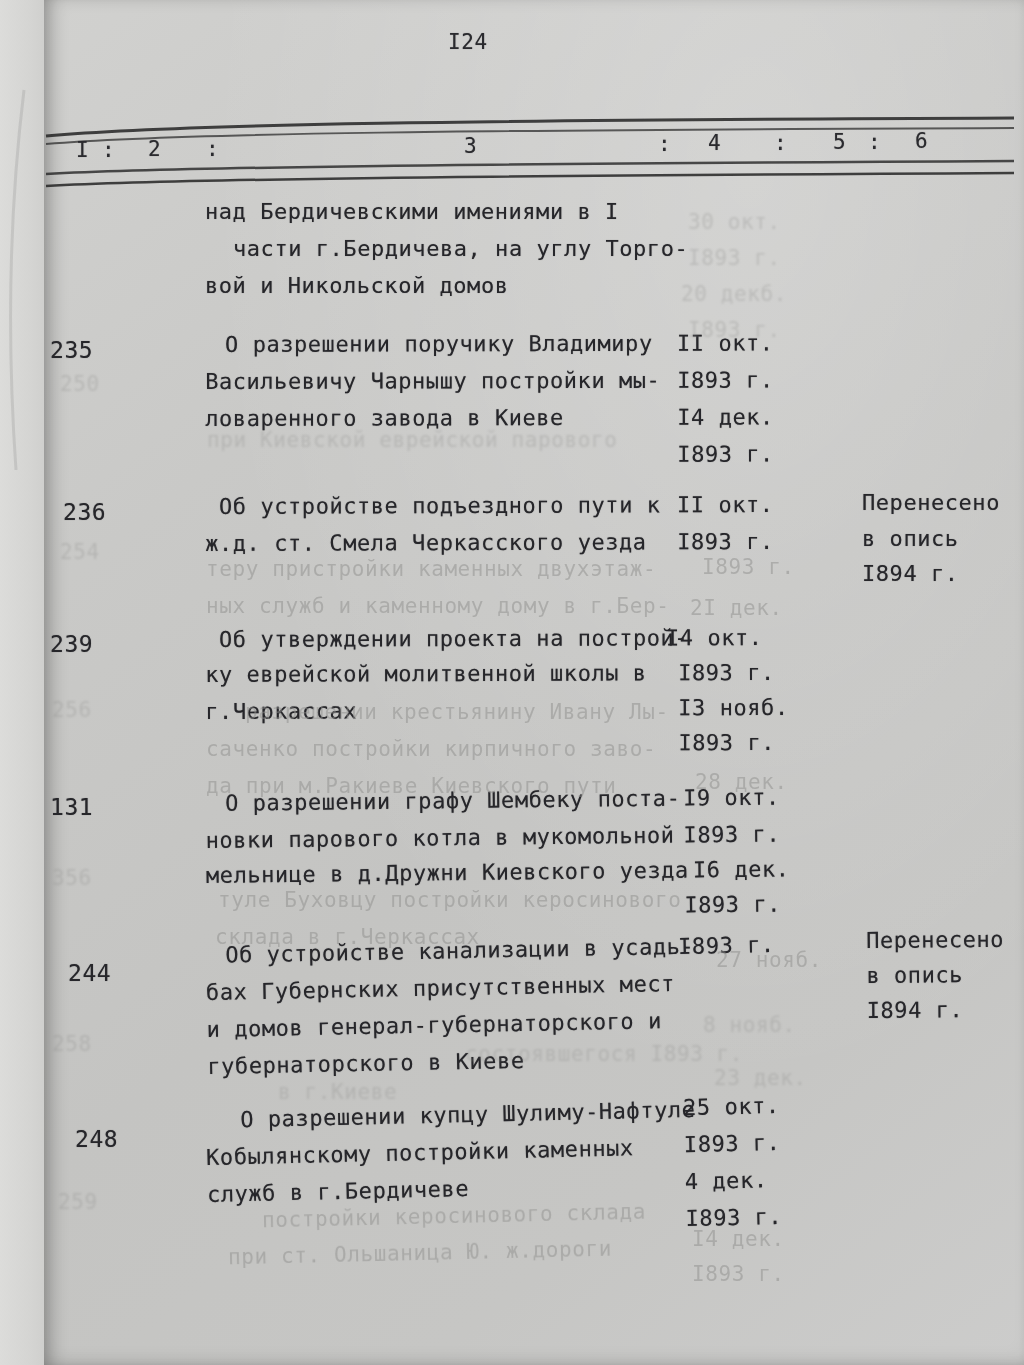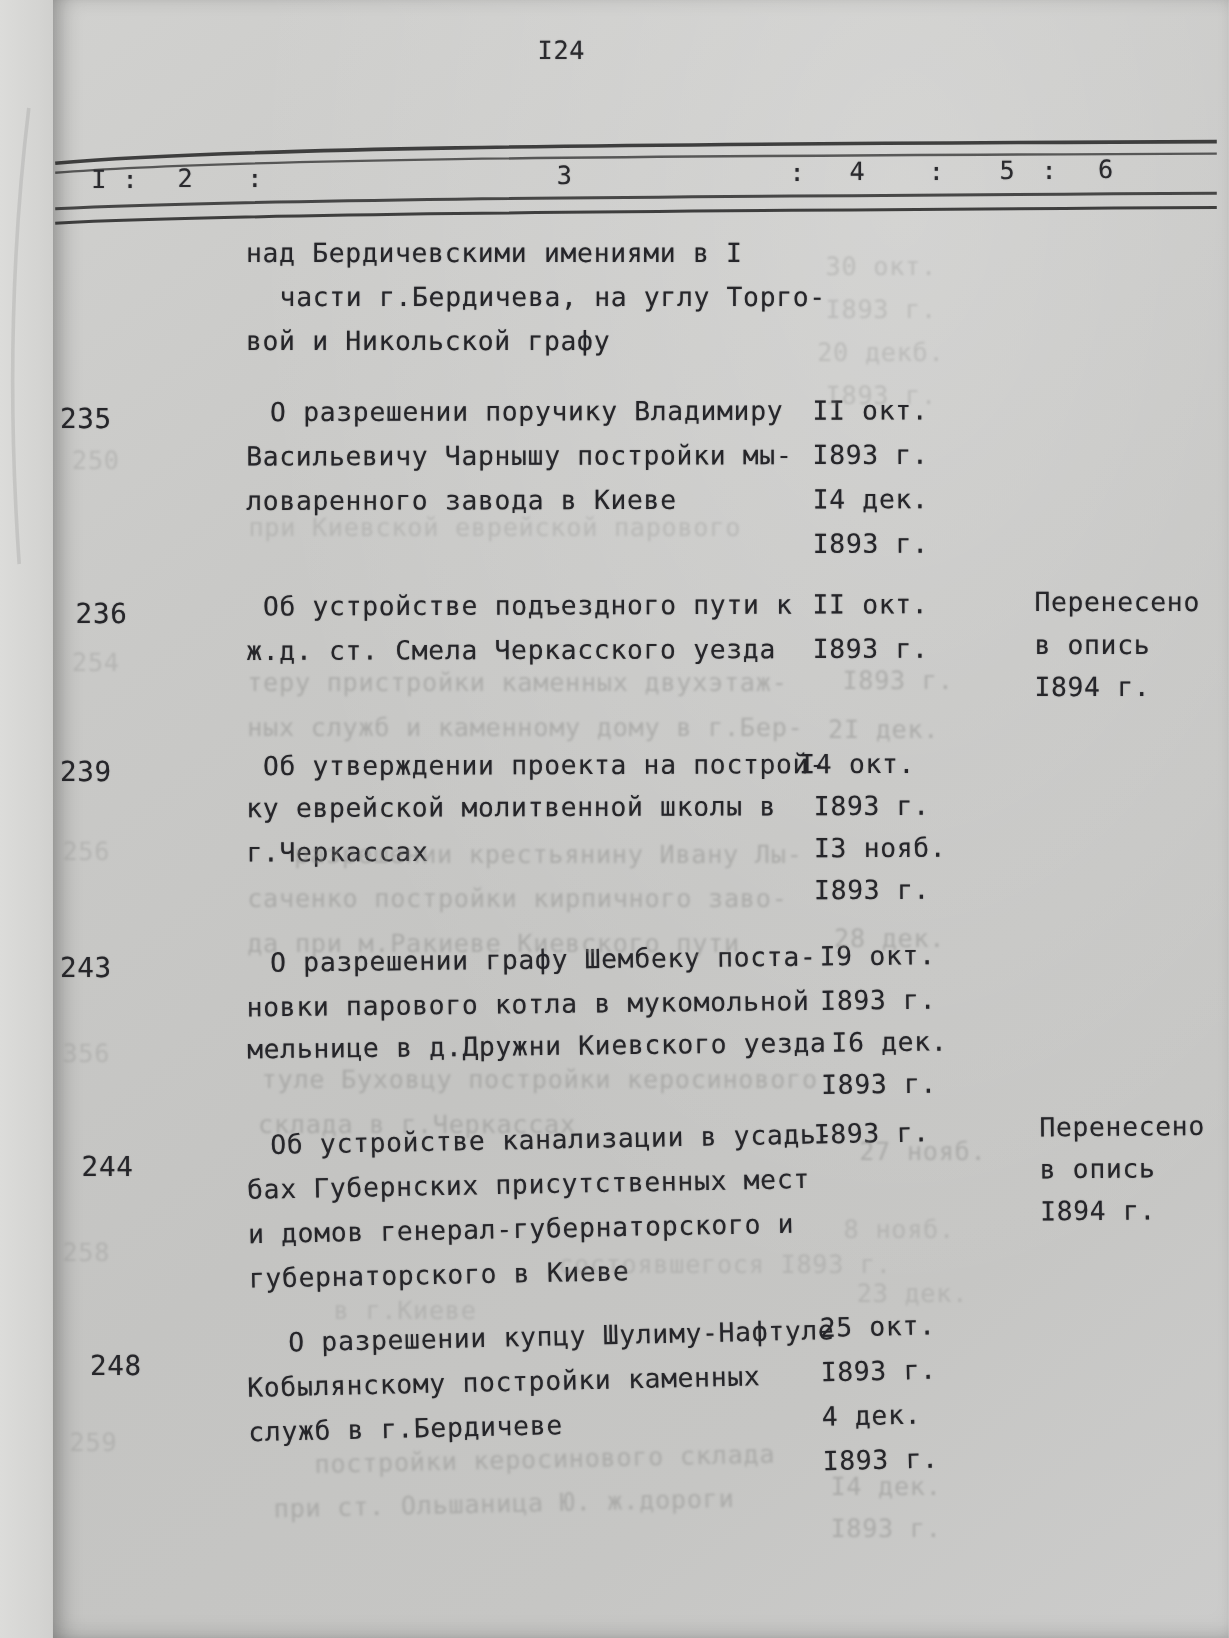--- a/index.html
+++ b/index.html
@@ -71,21 +71,21 @@
   <div class="tw hdr" style="left:708px; top:131px;">4</div>
   <div class="tw hdr" style="left:774px; top:131px;">:</div>
   <div class="tw hdr" style="left:833px; top:130px;">5</div>
   <div class="tw hdr" style="left:868px; top:130px;">:</div>
   <div class="tw hdr" style="left:915px; top:129px;">6</div>
 </div>
 
 <div class="block" style="left:205px; top:199px;">
   <div class="tw blk-line" style="left:0; top:0;">над Бердичевскими имениями в I</div>
   <div class="tw blk-line" style="left:0; top:37px;margin-left:28px;">части г.Бердичева, на углу Торго-</div>
-  <div class="tw blk-line" style="left:0; top:74px;">вой и Никольской графу</div>
+  <div class="tw blk-line" style="left:0; top:74px;">вой и Никольской домов</div>
 </div>
 
 <div>
   <div class="tw num" style="left:50px; top:337px;">235</div>
   <div class="block" style="left:205px; top:332px; transform:rotate(-0.15deg); transform-origin:0 0;">
     <div class="tw blk-line" style="left:20px; top:0;">О разрешении поручику Владимиру</div>
     <div class="tw blk-line" style="left:0; top:37px;">Васильевичу Чарнышу постройки мы-</div>
     <div class="tw blk-line" style="left:0; top:74px;">ловаренного завода в Киеве</div>
     <div class="tw blk-line" style="left:472px; top:0;">II окт.</div>
     <div class="tw blk-line" style="left:472px; top:37px;">I893 г.</div>
@@ -116,21 +116,21 @@
     <div class="tw blk-line" style="left:0; top:35px;">ку еврейской молитвенной школы в</div>
     <div class="tw blk-line" style="left:0; top:72px;">г.Черкассах</div>
     <div class="tw blk-line" style="left:461px; top:0;">I4 окт.</div>
     <div class="tw blk-line" style="left:473px; top:35px;">I893 г.</div>
     <div class="tw blk-line" style="left:473px; top:70px;">I3 нояб.</div>
     <div class="tw blk-line" style="left:473px; top:105px;">I893 г.</div>
   </div>
 </div>
 
 <div>
-  <div class="tw num" style="left:50px; top:794px;">243</div>
+  <div class="tw num" style="left:50px; top:794px;">131</div>
   <div class="block" style="left:205px; top:791px; transform:rotate(-0.65deg); transform-origin:0 0;">
     <div class="tw blk-line" style="left:20px; top:0;">О разрешении графу Шембеку поста-</div>
     <div class="tw blk-line" style="left:0; top:37px;">новки парового котла в мукомольной</div>
     <div class="tw blk-line" style="left:0; top:72px;">мельнице в д.Дружни Киевского уезда</div>
     <div class="tw blk-line" style="left:478px; top:0;">I9 окт.</div>
     <div class="tw blk-line" style="left:478px; top:37px;">I893 г.</div>
     <div class="tw blk-line" style="left:487px; top:72px;">I6 дек.</div>
     <div class="tw blk-line" style="left:478px; top:107px;">I893 г.</div>
   </div>
 </div>

